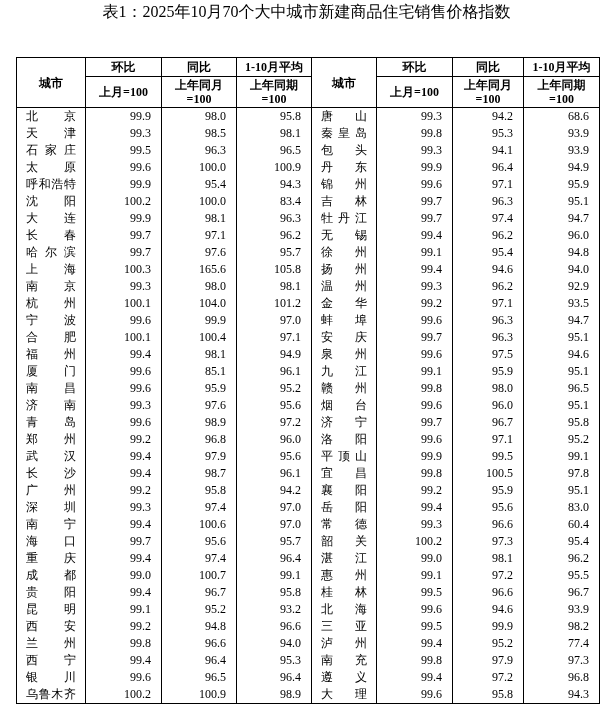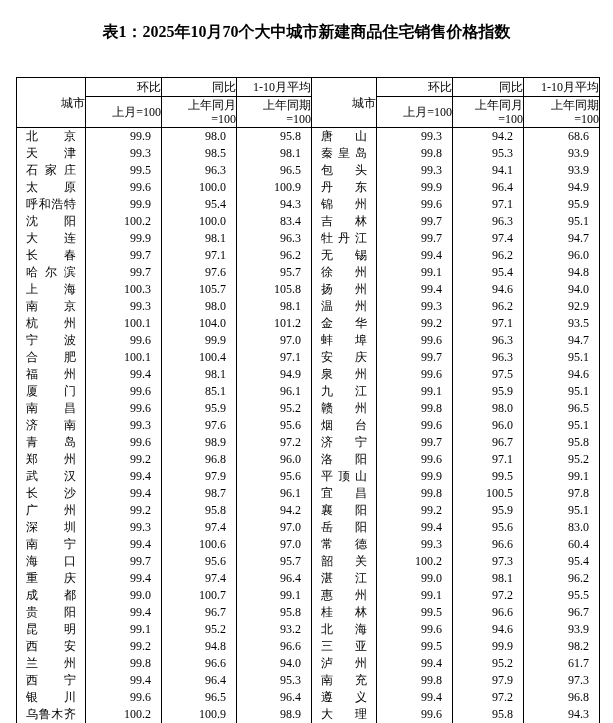--- a/index.html
+++ b/index.html
@@ -11,40 +11,40 @@
     font-family: "Liberation Serif", "DejaVu Serif", serif;
     color: #000000;
   }
   .page {
     width: 613px;
     height: 723px;
     overflow: hidden;
     position: relative;
   }
   .title {
-    margin-top: 22px;
+    margin-top: 2px;
     text-align: center;
     font-size: 16px;
-    font-weight: bold;
+    font-weight: normal;
     letter-spacing: 0px;
     line-height: 20px;
   }
   table.price-table {
     border-collapse: collapse;
     table-layout: fixed;
     width: 583px;
     margin-left: 16px;
     margin-top: 35px;
     font-size: 12px;
     border-bottom: 1px solid #000;
   }
   .price-table thead th {
     border: 1px solid #000;
-    font-weight: normal;
-    text-align: right;
+    font-weight: bold;
+    text-align: center;
     padding: 0;
     line-height: 14px;
   }
   .price-table thead tr.h1 th { height: 18px; }
   .price-table thead tr.h2 th { height: 30px; }
   .price-table th.base { white-space: pre-line; }
   .price-table tbody td {
     border-left: 1px solid #000;
     border-right: 1px solid #000;
     height: 17px;
@@ -294,21 +294,21 @@
           <td class="num">94.8</td>
         </tr>
         <tr>
           <td class="city">
             <div class="city-inner">
               <span>上</span>
               <span>海</span>
             </div>
           </td>
           <td class="num">100.3</td>
-          <td class="num">105.7</td>
+          <td class="num">165.6</td>
           <td class="num">105.8</td>
           <td class="city">
             <div class="city-inner">
               <span>扬</span>
               <span>州</span>
             </div>
           </td>
           <td class="num">99.4</td>
           <td class="num">94.6</td>
           <td class="num">94.0</td>
@@ -745,21 +745,21 @@
           <td class="num">96.6</td>
           <td class="num">94.0</td>
           <td class="city">
             <div class="city-inner">
               <span>泸</span>
               <span>州</span>
             </div>
           </td>
           <td class="num">99.4</td>
           <td class="num">95.2</td>
-          <td class="num">61.7</td>
+          <td class="num">77.4</td>
         </tr>
         <tr>
           <td class="city">
             <div class="city-inner">
               <span>西</span>
               <span>宁</span>
             </div>
           </td>
           <td class="num">99.4</td>
           <td class="num">96.4</td>

